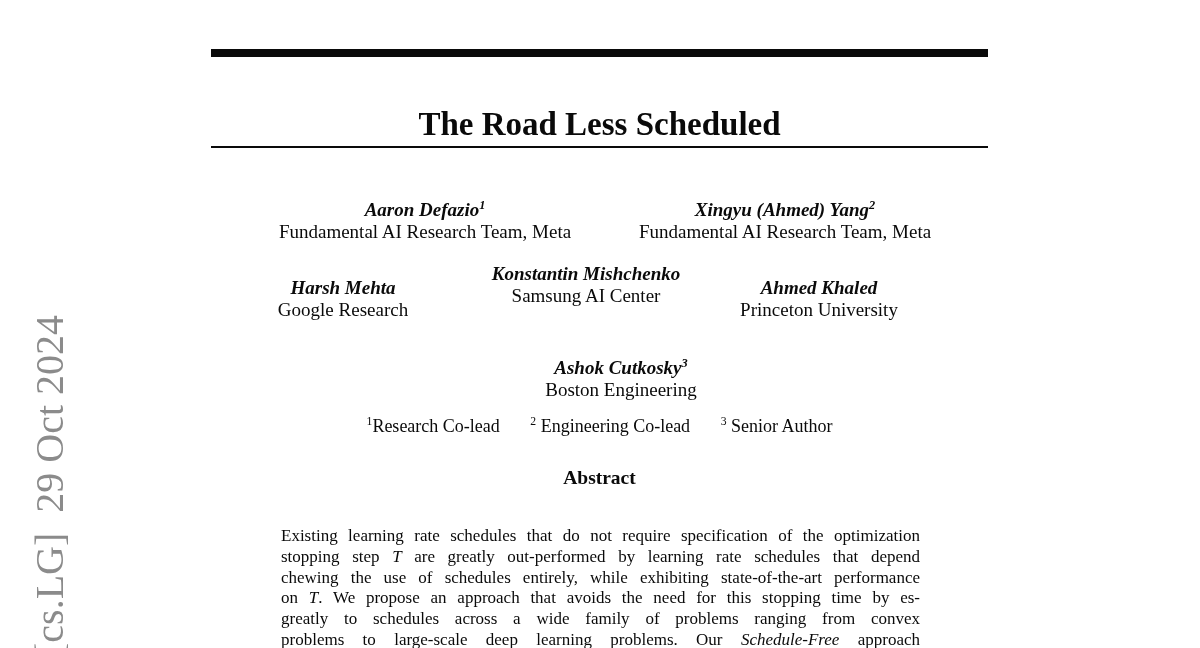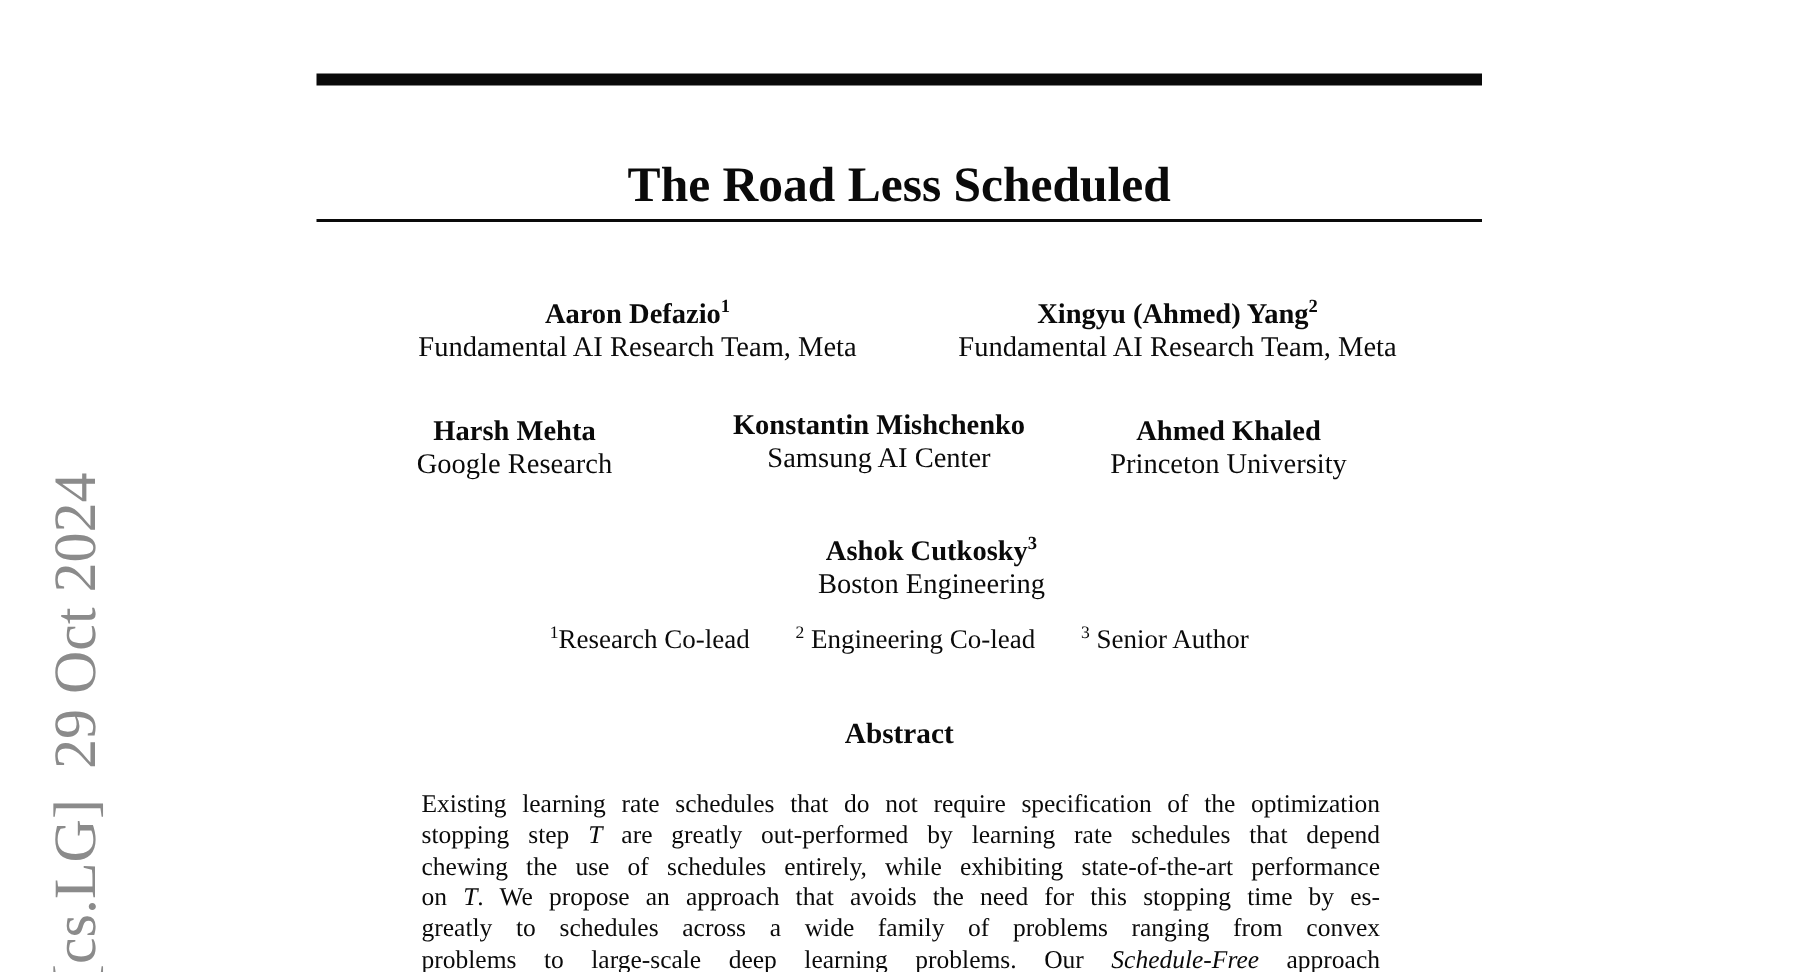--- a/index.html
+++ b/index.html
@@ -16,38 +16,38 @@
 
   .paper-title {
     position:absolute; left:211px; top:85px; width:777px;
     text-align:center; font-size:33px; font-weight:bold; line-height:34px;
   }
 
   .author-block {
     position:absolute; width:360px;
     text-align:center; font-size:19px; line-height:22px;
   }
-  .author-name { font-weight:bold; }
+  .author-name { font-weight:bold;font-style:italic; }
   sup { font-size:65%; line-height:0; }
 
   .blk-r1a { left:245px; top:199px; }
   .blk-r1b { left:605px; top:199px; }
   .blk-r2a { left:163px; top:277px; }
-  .blk-r2b { left:406px; top:273px;text-align:center; }
+  .blk-r2b { left:406px; top:263px;text-align:center; }
   .blk-r2c { left:639px; top:277px; }
   .blk-r3  { left:441px; top:357px; }
 
   .footnote-row {
     position:absolute; left:211px; top:399px; width:777px;
     text-align:center; font-size:18px; line-height:22px;
   }
   .footnote-item { display:inline-block; margin:16px 13px; }
 
   .abstract-heading {
-    position:absolute; left:211px; top:478px; width:777px;
+    position:absolute; left:211px; top:466px; width:777px;
     text-align:center; font-size:19.5px; font-weight:bold; line-height:24px;
   }
   .abstract-body {
     position:absolute; left:281px; top:526px; width:639px;
     font-size:17px;
   }
   .abs-line {
     text-align:justify;
     text-align-last:justify;
     line-height:20.8px; height:20.8px;

